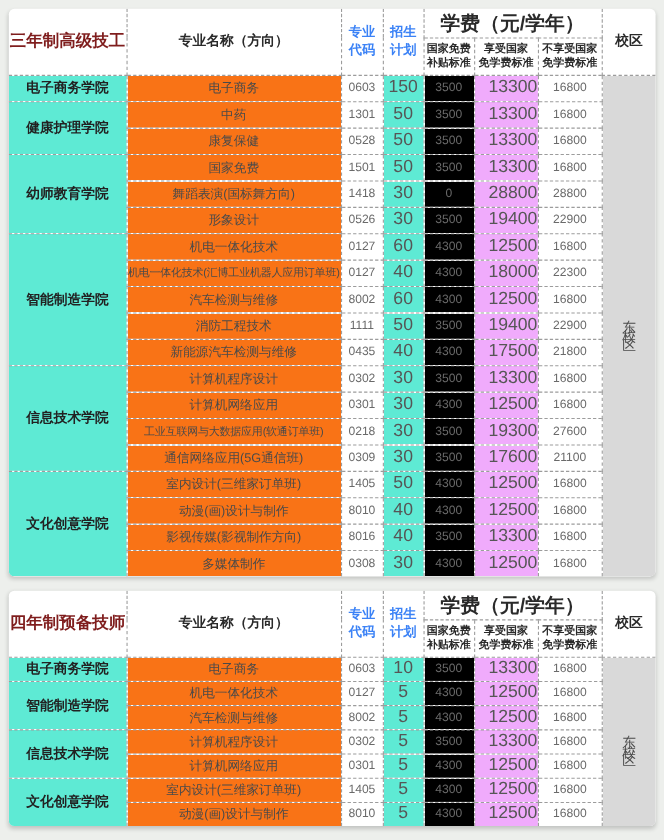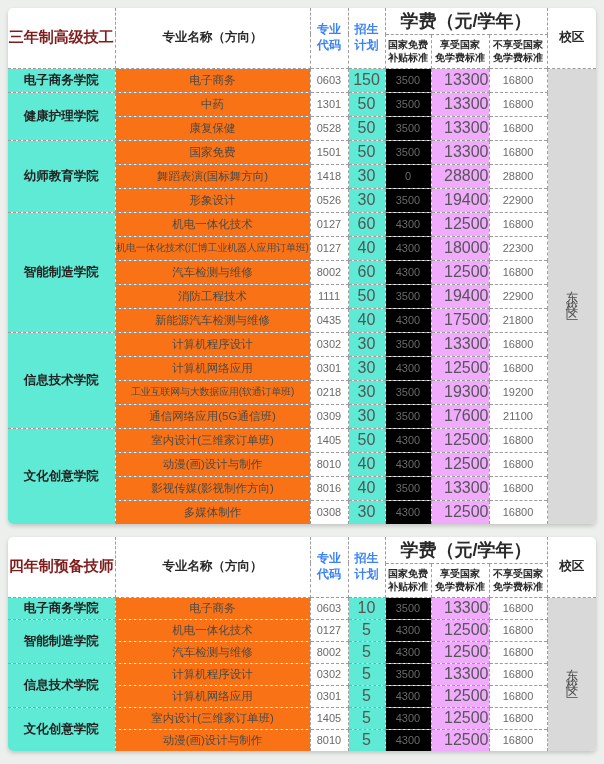--- a/index.html
+++ b/index.html
@@ -202,21 +202,21 @@
           <td class="c-s0">4300</td>
           <td class="c-s1">12500</td>
           <td class="c-s2">16800</td>
         </tr>
         <tr>
           <td class="c-major small">工业互联网与大数据应用(软通订单班)</td>
           <td class="c-code">0218</td>
           <td class="c-plan">30</td>
           <td class="c-s0">3500</td>
           <td class="c-s1">19300</td>
-          <td class="c-s2">19200</td>
+          <td class="c-s2">27600</td>
         </tr>
         <tr>
           <td class="c-major">通信网络应用(5G通信班)</td>
           <td class="c-code">0309</td>
           <td class="c-plan">30</td>
           <td class="c-s0">3500</td>
           <td class="c-s1">17600</td>
           <td class="c-s2">21100</td>
         </tr>
         <tr>

